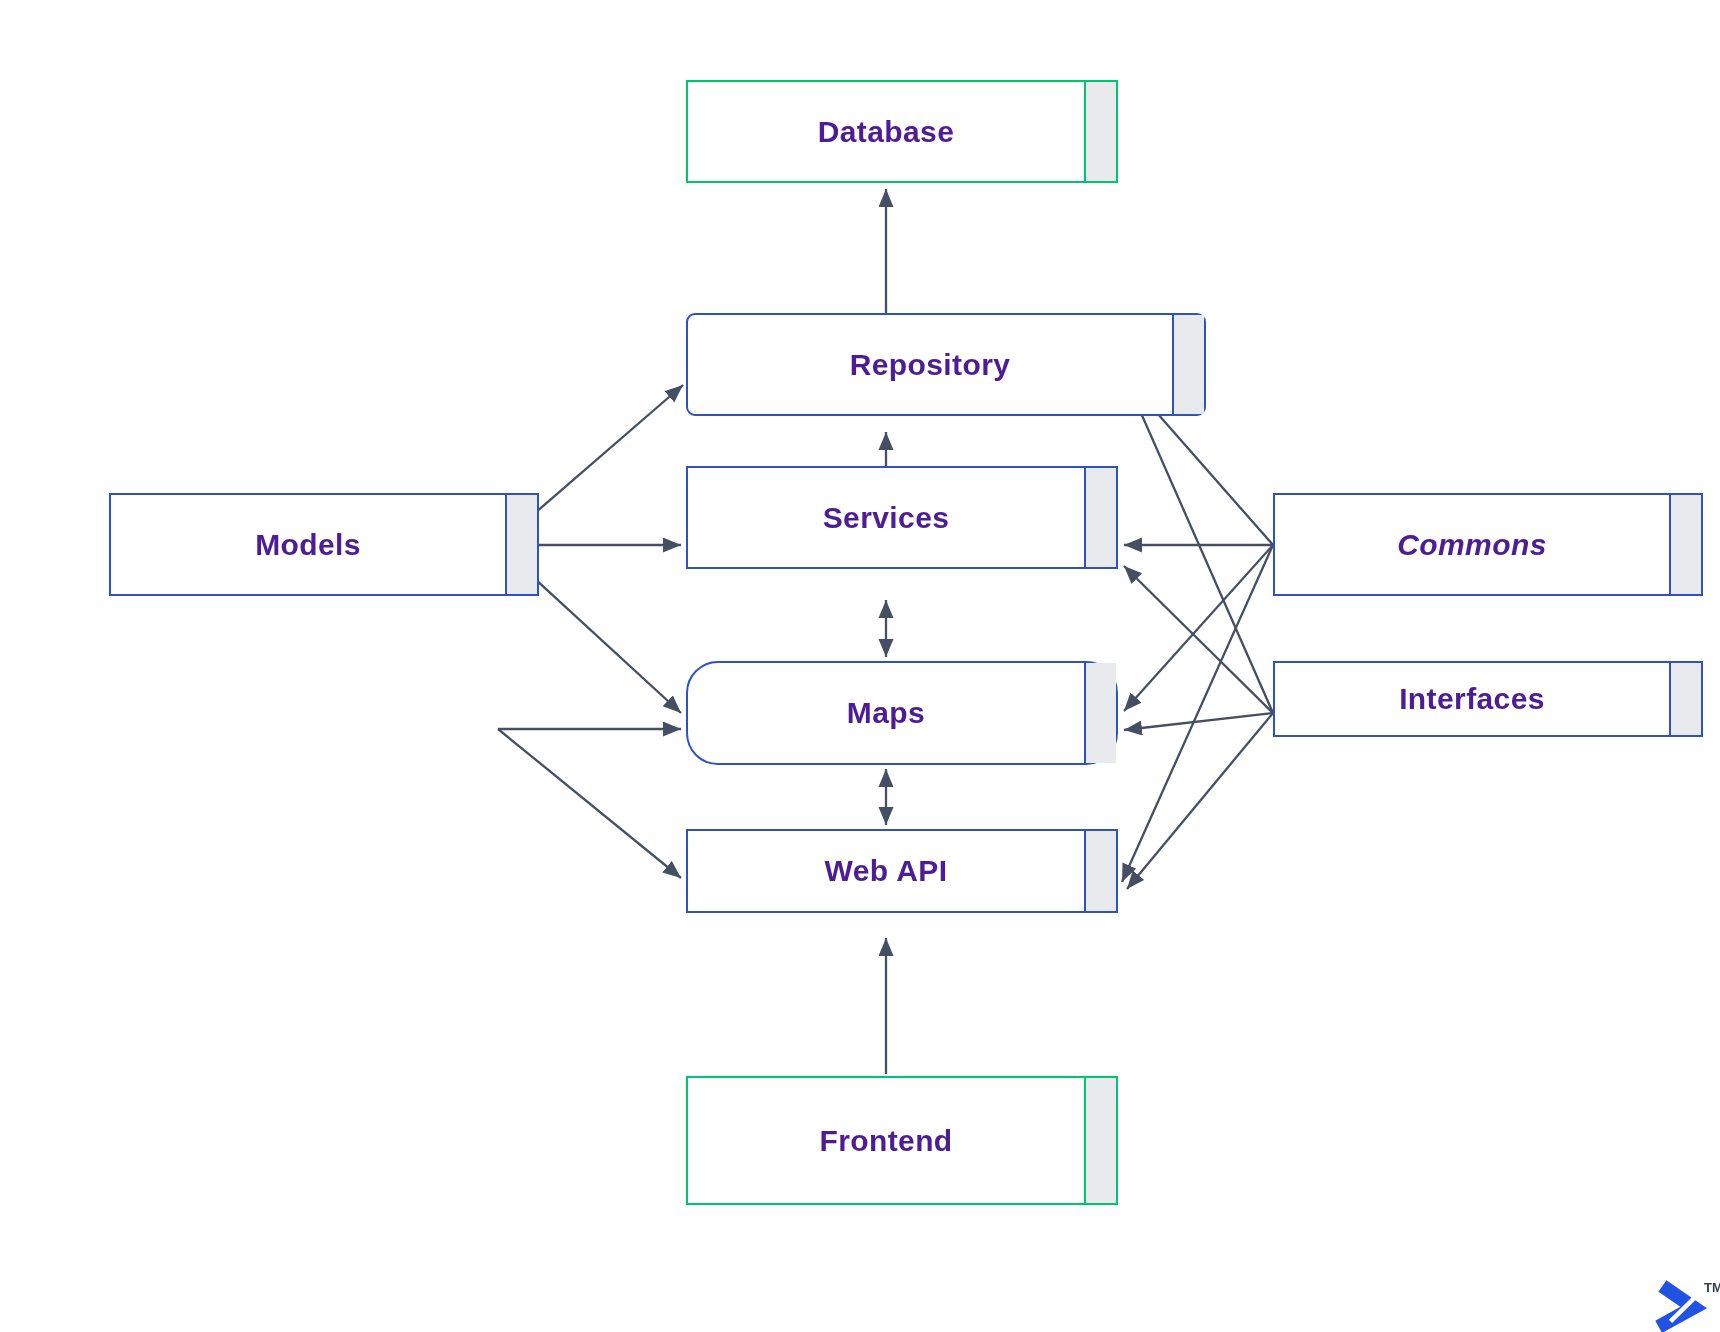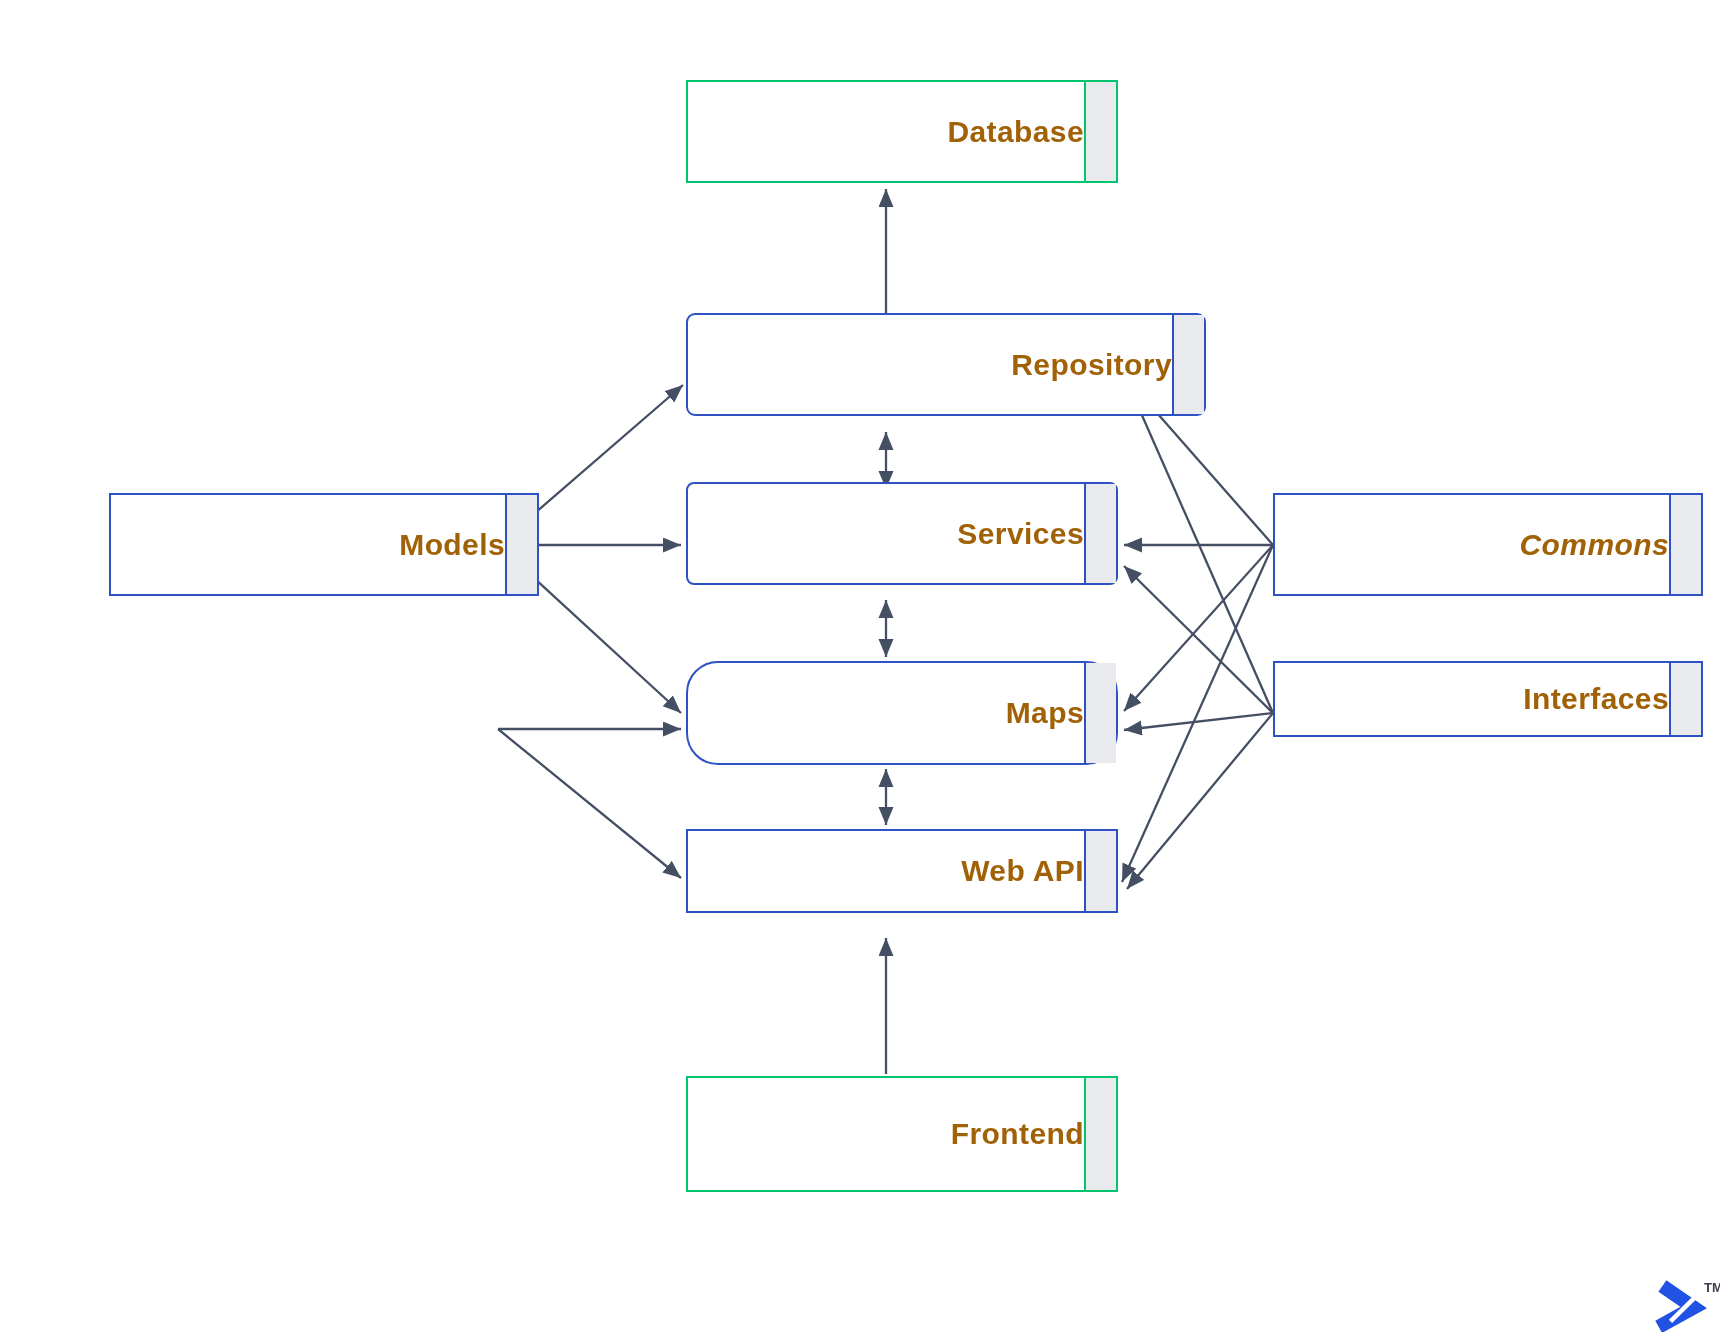--- a/index.html
+++ b/index.html
@@ -7,22 +7,22 @@
     position:relative; width:1720px; height:1332px; overflow:hidden;
     font-family:"Liberation Sans", sans-serif; background:#ffffff;
   }
   .edges { position:absolute; left:0; top:0; width:1720px; height:1332px; }
   .node {
     position:absolute; box-sizing:border-box; background:#ffffff;
     border:2px solid #2e52c4; display:flex; align-items:center;
   }
   .node.green { border-color:#00c46e; }
   .node .label {
-    position:absolute; left:0; right:32px; text-align:right;
-    color:#a16207; font-size:30px; font-weight:700; letter-spacing:0.4px;
+    position:absolute; left:0; right:32px; text-align:center;
+    color:#4c1d95; font-size:30px; font-weight:700; letter-spacing:0.4px;
   }
   .node .tab {
     position:absolute; top:0; bottom:0; right:0; width:30px;
     background:#e9eaed; border-left:2px solid #2e52c4;
   }
   .node.green .tab { border-left-color:#00c46e; }
   .watermark { position:absolute; left:1646px; top:1272px; width:74px; height:60px; }
   .tm {
     position:absolute; left:58px; top:8px; font-size:13px; font-weight:700;
     color:#39404e; letter-spacing:0px;
@@ -72,36 +72,36 @@
   <div class="node green" style="left:686px; top:80px; width:432px; height:103px;">
     <span class="label">Database</span>
     <span class="tab"></span>
   </div>
 
   <div class="node" style="left:686px; top:313px; width:520px; height:103px;border-radius:9px;">
     <span class="label">Repository</span>
     <span class="tab"></span>
   </div>
 
-  <div class="node" style="left:686px; top:482px; width:432px; height:103px;border-radius:8px;">
+  <div class="node" style="left:686px; top:466px; width:432px; height:103px;">
     <span class="label">Services</span>
     <span class="tab"></span>
   </div>
 
   <div class="node" style="left:686px; top:661px; width:432px; height:104px;border-radius:32px;">
     <span class="label">Maps</span>
     <span class="tab"></span>
   </div>
 
   <div class="node" style="left:686px; top:829px; width:432px; height:84px;">
     <span class="label">Web API</span>
     <span class="tab"></span>
   </div>
 
-  <div class="node green" style="left:686px; top:1076px; width:432px; height:116px;">
+  <div class="node green" style="left:686px; top:1076px; width:432px; height:129px;">
     <span class="label">Frontend</span>
     <span class="tab"></span>
   </div>
 
   <div class="node" style="left:68px; top:493px; width:430px; height:103px;margin-left:41px;">
     <span class="label">Models</span>
     <span class="tab"></span>
   </div>
 
 

